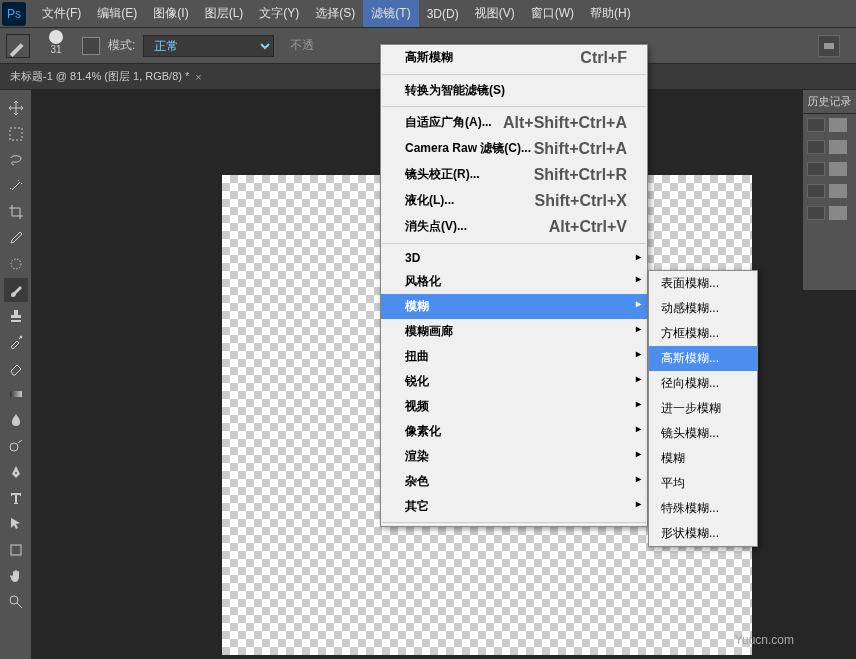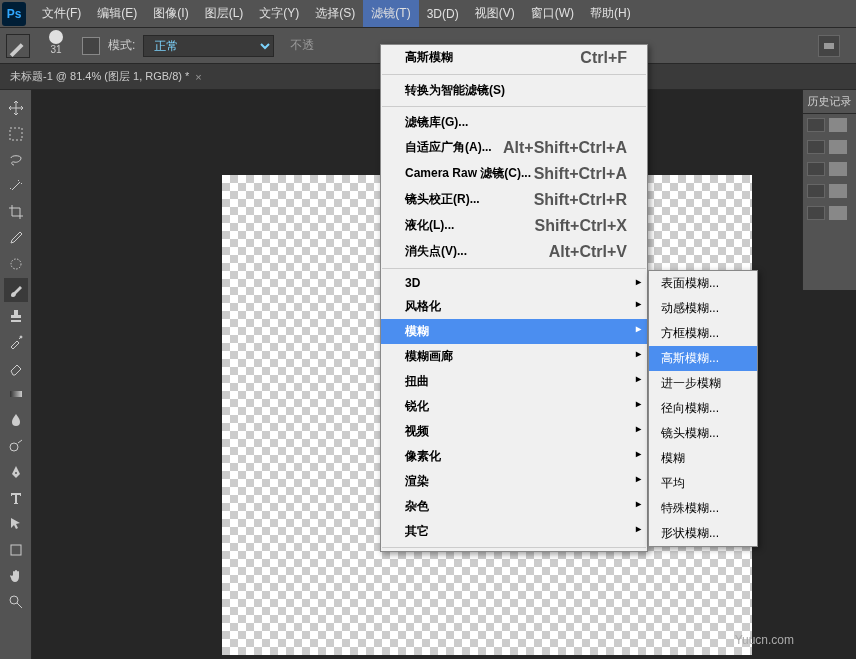--- a/index.html
+++ b/index.html
@@ -1,19 +1,19 @@
 <!DOCTYPE html>
 <html><head>
   <meta charset="utf-8">
   <style>
     * { margin: 0; padding: 0; box-sizing: border-box; font-family: "Microsoft YaHei", sans-serif; }
     body { width: 856px; height: 659px; background: #535353; overflow: hidden; position: relative; }
     
     .menubar { height: 28px; background: #535353; display: flex; align-items: center; padding-left: 2px; border-bottom: 1px solid #282828; }
-    .ps-logo { width: 24px; height: 24px; background: #001e36; color: #31a8ff; font-weight: bold; font-size: 12px; display: flex; align-items: center; justify-content: center; border-radius: 3px; margin-right: 8px; }
+    .ps-logo { width: 24px; height: 24px; background: #001e36; color: #31a8ff; font-weight: normal; font-size: 12px; display: flex; align-items: center; justify-content: center; border-radius: 3px; margin-right: 8px; }
     .menu-item { color: #e0e0e0; font-size: 12px; padding: 5px 8px; cursor: pointer; }
     .menu-item.active { background: #4b6eaf; }
     
     .options-bar { height: 36px; background: #535353; display: flex; align-items: center; padding: 0 6px; border-bottom: 1px solid #282828; gap: 8px; }
     .tool-preset { width: 24px; height: 24px; border: 1px solid #282828; display: flex; align-items: center; justify-content: center; color: #ccc; }
     .brush-preview { width: 36px; height: 32px; display: flex; flex-direction: column; align-items: center; }
     .brush-dot { width: 14px; height: 14px; background: #e0e0e0; border-radius: 50%; }
     .brush-size { color: #ccc; font-size: 10px; }
     .panel-toggle { width: 18px; height: 18px; border: 1px solid #888; background: #444; }
     .mode-label { color: #ccc; font-size: 12px; }
@@ -251,23 +251,20 @@
     <div class="dd-item">
       <span>高斯模糊</span>
       <span class="dd-shortcut">Ctrl+F</span>
     </div>
     <div class="dd-sep"></div>
     <div class="dd-item">
       <span>转换为智能滤镜(S)</span>
     </div>
     <div class="dd-sep"></div>
     <div class="dd-item">
-      <span>滤镜库(G)...</span>
-    </div>
-    <div class="dd-item">
       <span>自适应广角(A)...</span>
       <span class="dd-shortcut">Alt+Shift+Ctrl+A</span>
     </div>
     <div class="dd-item">
       <span>Camera Raw 滤镜(C)...</span>
       <span class="dd-shortcut">Shift+Ctrl+A</span>
     </div>
     <div class="dd-item">
       <span>镜头校正(R)...</span>
       <span class="dd-shortcut">Shift+Ctrl+R</span>
@@ -315,22 +312,22 @@
       <span>其它</span>
     </div>
     <div class="dd-sep"></div>
   </div>
 
 <div class="submenu" id="blur-sub">
     <div class="sub-item">表面模糊...</div>
     <div class="sub-item">动感模糊...</div>
     <div class="sub-item">方框模糊...</div>
     <div class="sub-item highlighted">高斯模糊...</div>
+    <div class="sub-item">径向模糊...</div>
     <div class="sub-item">进一步模糊</div>
-    <div class="sub-item">径向模糊...</div>
     <div class="sub-item">镜头模糊...</div>
     <div class="sub-item">模糊</div>
     <div class="sub-item">平均</div>
     <div class="sub-item">特殊模糊...</div>
     <div class="sub-item">形状模糊...</div>
   </div>
 
 <div class="watermark">Yuucn.com</div>
 
 </body></html>

